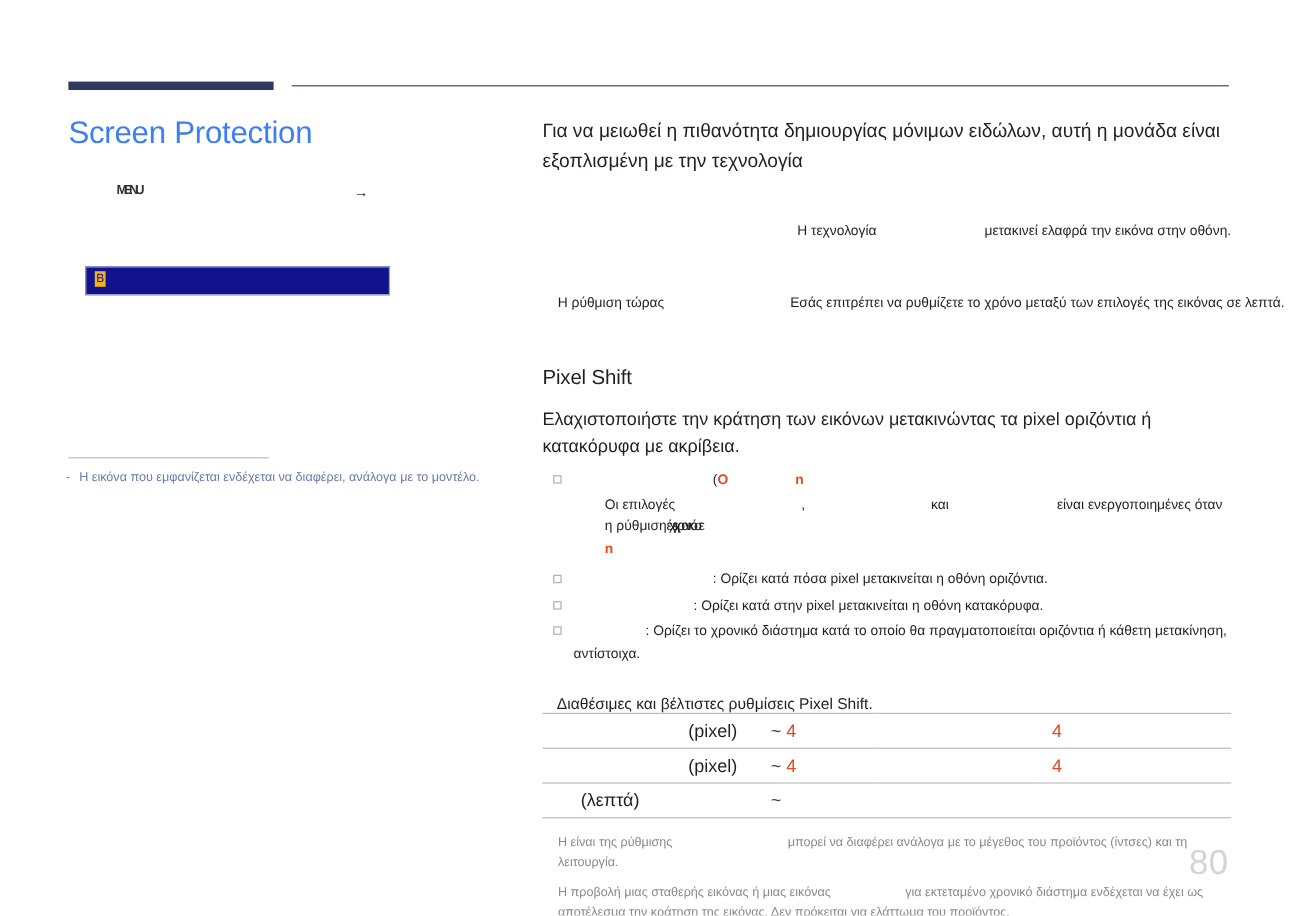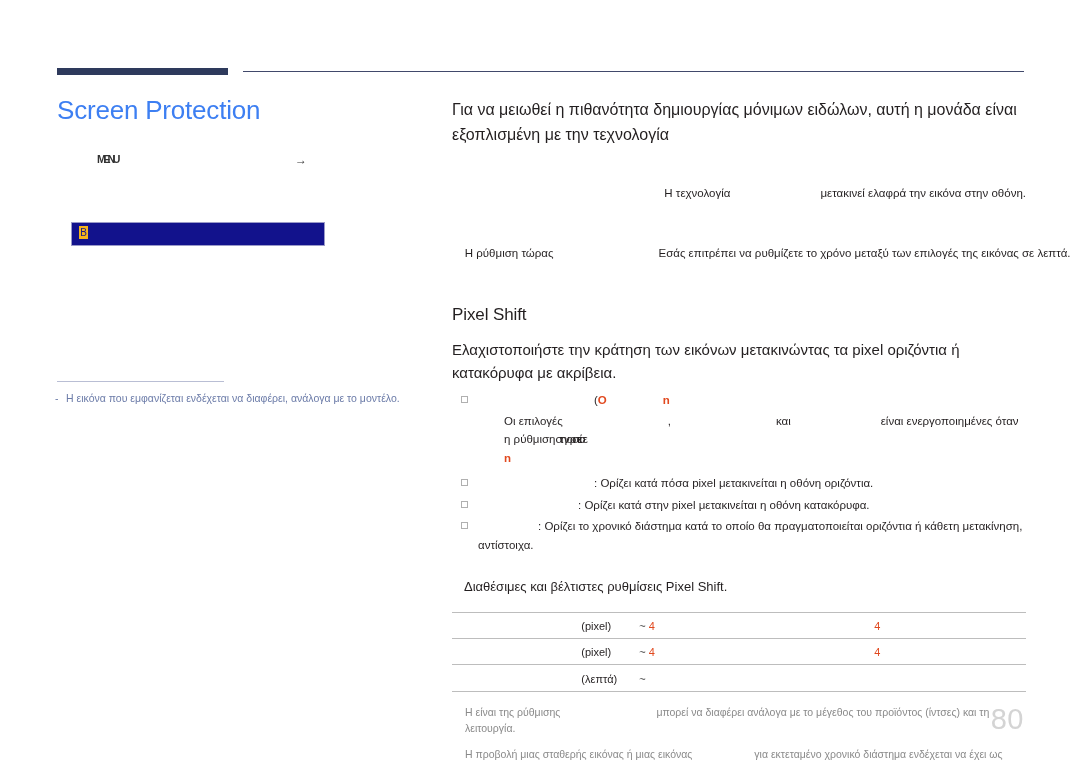--- a/index.html
+++ b/index.html
@@ -215,24 +215,23 @@
 
   h3.table-title {
     font-size: 13px;
     font-weight: normal;
     color: #231f20;
     margin: 25px 0 0 12px;
   }
 
   
   .spec-table {
-    margin-top: 18px;
     width: 574px;
     border-collapse: collapse;
-    font-size: 11px;
+    font-size: 15px;
     color: #231f20;
   }
   .spec-table tr { height: 26px; }
   .spec-table td {
     border-top: 1px solid #bdbdbd;
     padding: 6px 0 5px 0;
     vertical-align: middle;
   }
   .spec-table .c-label {
     width: 195px;
@@ -244,21 +243,21 @@
     text-align: left;
     padding-left: 22px;
   }
   .spec-table .c-right {
     width: 244px;
     text-align: left;
     padding-left: 150px;
   }
   .spec-table .c-label-left {
     width: 195px;
-    text-align: right;
+    text-align: left;
     padding-left: 32px;
   }
   .val-red { color: #e1491f; }
   .tbl-tilde { color: #444; }
 
   
   .foot-rule {
     margin-top: 0;
     width: 574px;
     height: 1px;
@@ -331,21 +330,21 @@
 
   <p class="sec-desc">Ελαχιστοποιήστε την κράτηση των εικόνων μετακινώντας τα pixel οριζόντια ή κατακόρυφα με ακρίβεια.</p>
 
   <ul class="bullet-list">
     <li>
       <span class="sq"></span><span class="indent-l1"></span><span>(</span><span class="red-mark-inline">O</span><span class="indent-l3"></span><span class="red-mark-inline">n</span>
     </li>
   </ul>
 
   <p class="sub-note">
-    <span>Οι επιλογές</span><span class="gap-105"></span><span>,</span><span class="gap-105"></span><span>και</span><span class="gap-90"></span><span>είναι ενεργοποιημένες όταν η ρύθμιση</span><span class="overlap-run">στην οριστεί σε</span><br>
+    <span>Οι επιλογές</span><span class="gap-105"></span><span>,</span><span class="gap-105"></span><span>και</span><span class="gap-90"></span><span>είναι ενεργοποιημένες όταν η ρύθμιση</span><span class="overlap-run">έχει χρονικό σε</span><br>
     <span class="red-mark">n</span>
   </p>
 
   <ul class="bullet-list">
     <li>
       <span class="sq"></span><span class="indent-l1"></span><span>: Ορίζει κατά πόσα pixel μετακινείται η οθόνη οριζόντια.</span>
     </li>
     <li>
       <span class="sq"></span><span class="indent-l2"></span><span>: Ορίζει κατά στην pixel μετακινείται η οθόνη κατακόρυφα.</span>
     </li>

